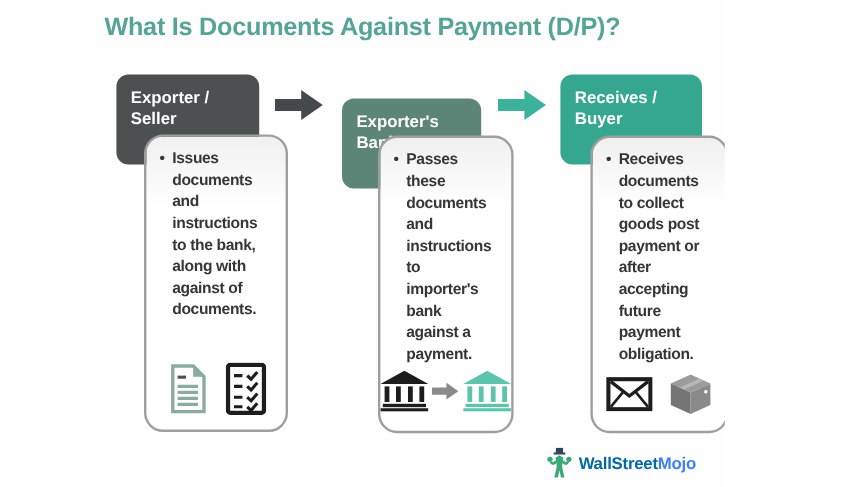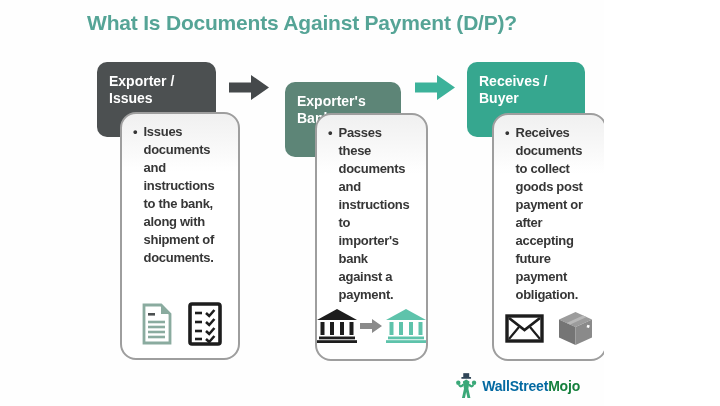--- a/index.html
+++ b/index.html
@@ -39,32 +39,32 @@
     position:absolute; bottom:12px; left:0; right:0;
     display:flex; justify-content:center; align-items:center; gap:13px;
   }
   .card2 .icons-row { gap:3px; bottom:16px; }
   .flow-arrow { position:absolute; top:74px; }
   .arrow1 { left:229px; }
   .arrow2 { left:415px; }
   .logo { position:absolute; right:24px; bottom:7px; display:flex; align-items:center; gap:5px; }
   .logo-text { font-size:14px; font-weight:bold; letter-spacing:-0.2px; white-space:nowrap; }
   .brand1 { color:#0369a1; }
-  .brand2 { color:#15803d; }
+  .brand2 { color:#3b82f6; }
   .icon-wrap { display:inline-flex; align-items:center; }
 </style>
 </head>
 <body>
 
 <div class="canvas">
 
   <div class="title">What Is Documents Against Payment (D/P)?</div>
 
   <div class="hdr-box box1">Exporter /
-Issues</div>
+Seller</div>
   <div class="hdr-box box2">Exporter's
 Bank</div>
   <div class="hdr-box box3">Receives /
 Buyer</div>
 
   <span class="flow-arrow arrow1 icon-wrap">
     <svg width="41" height="27" viewBox="0 0 41 27">
       <polygon points="0,8.5 22,8.5 22,1 40,13.5 22,26 22,18.5 0,18.5" fill="#45494b"></polygon>
     </svg>
   </span>
@@ -76,21 +76,21 @@
 
   <div class="card card1">
     <div class="card-body">
       <span class="bullet">•</span>
       <span class="body-text">Issues
 documents
 and
 instructions
 to the bank,
 along with
-shipment of
+against of
 documents.</span>
     </div>
     <div class="icons-row">
       <span class="icon-wrap">
         <svg width="37" height="44" viewBox="0 0 37 44">
           <path d="M6 3 h17 l9 9 v29 h-26 z" fill="#ffffff" stroke="#8aab9f" stroke-width="2.8"></path>
           <path d="M23 3 l9 9 h-9 z" fill="#8aab9f"></path>
           <rect x="10" y="11" width="7" height="2.6" fill="#4c5051"></rect>
           <line x1="10" y1="20" x2="27" y2="20" stroke="#8aab9f" stroke-width="2.6"></line>
           <line x1="10" y1="25" x2="27" y2="25" stroke="#8aab9f" stroke-width="2.6"></line>

